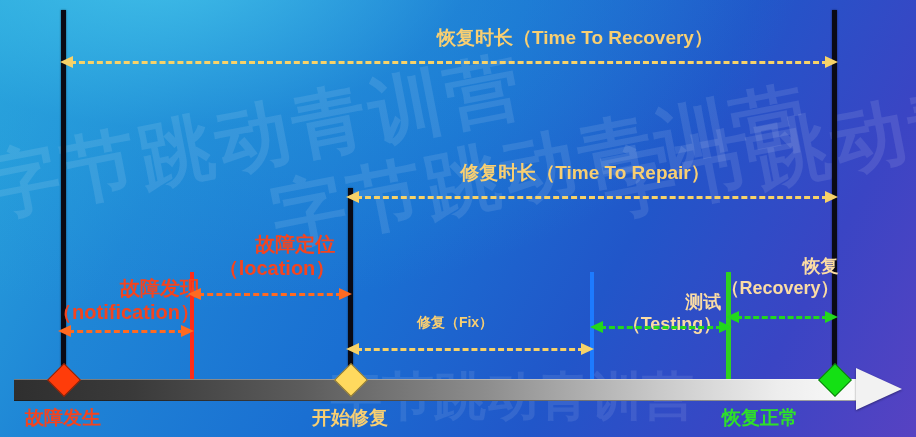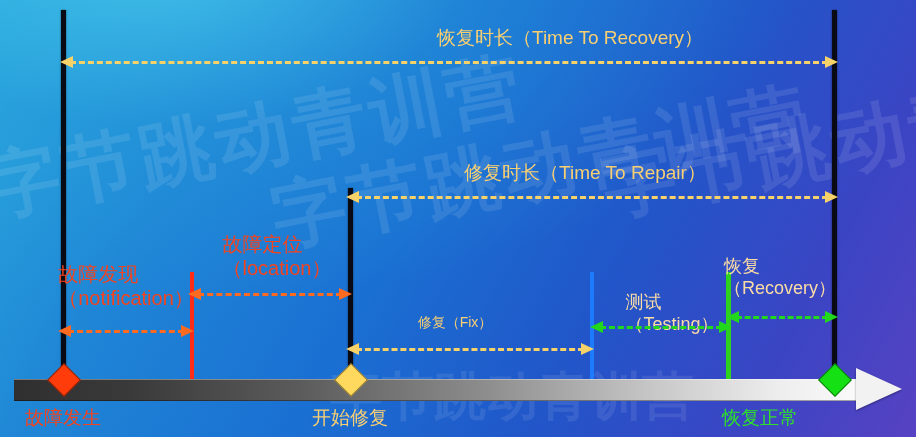--- a/index.html
+++ b/index.html
@@ -81,22 +81,22 @@
     border-bottom:6px solid transparent;
   }
   .measure .ar.l{left:0;border-right:13px solid currentColor;}
   .measure .ar.r{right:0;border-left:13px solid currentColor;}
   .m-gold{color:#f7d268;}
   .m-orange{color:#ff6a21;}
   .m-green{color:#22d81c;}
 
   
   .lbl{
-    position:absolute;white-space:nowrap;font-weight:normal;
-    text-align:left;line-height:1.22;
+    position:absolute;white-space:nowrap;font-weight:bold;
+    text-align:right;line-height:1.22;
   }
   .lbl.gold{color:#f8cf72;}
   .lbl.red{color:#f4441f;}
   .lbl.cream{color:#fbdca4;}
   .lbl.green{color:#2ee02a;}
   .t18{font-size:14px;}
   .t16{font-size:20px;}
   .t15{font-size:18px;}
   .t19{font-size:19px;}
 </style>
@@ -131,21 +131,21 @@
     <span class="ar r"></span>
   </div>
 
   <div class="lbl gold t19" style="left:585px;top:161px;transform:translateX(-50%);">修复时长（Time To Repair）</div>
   <div class="measure m-gold" style="left:346px;top:191px;width:492px;">
     <span class="ar l"></span>
     <span class="bar"></span>
     <span class="ar r"></span>
   </div>
 
-  <div class="lbl red t16" style="left:126px;top:262px;transform:translateX(-50%);">
+  <div class="lbl red t16" style="left:126px;top:276px;transform:translateX(-50%);">
     <div>故障发现</div>
     <div>（notification）</div>
   </div>
   <div class="measure m-orange" style="left:58px;top:325px;width:136px;">
     <span class="ar l"></span>
     <span class="bar"></span>
     <span class="ar r"></span>
   </div>
 
   <div class="lbl red t16" style="left:277px;top:232px;transform:translateX(-50%);">

